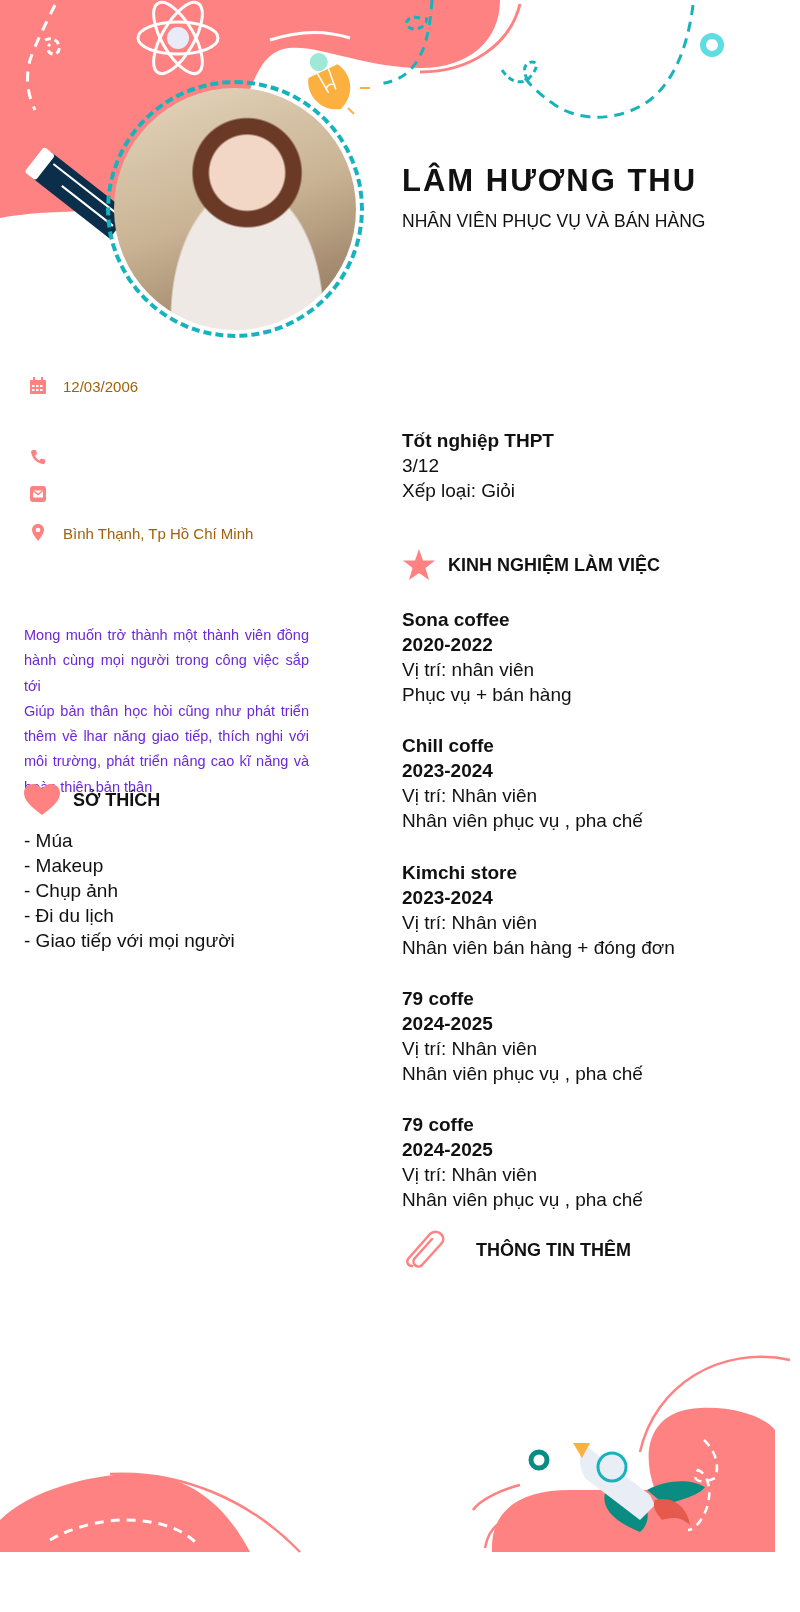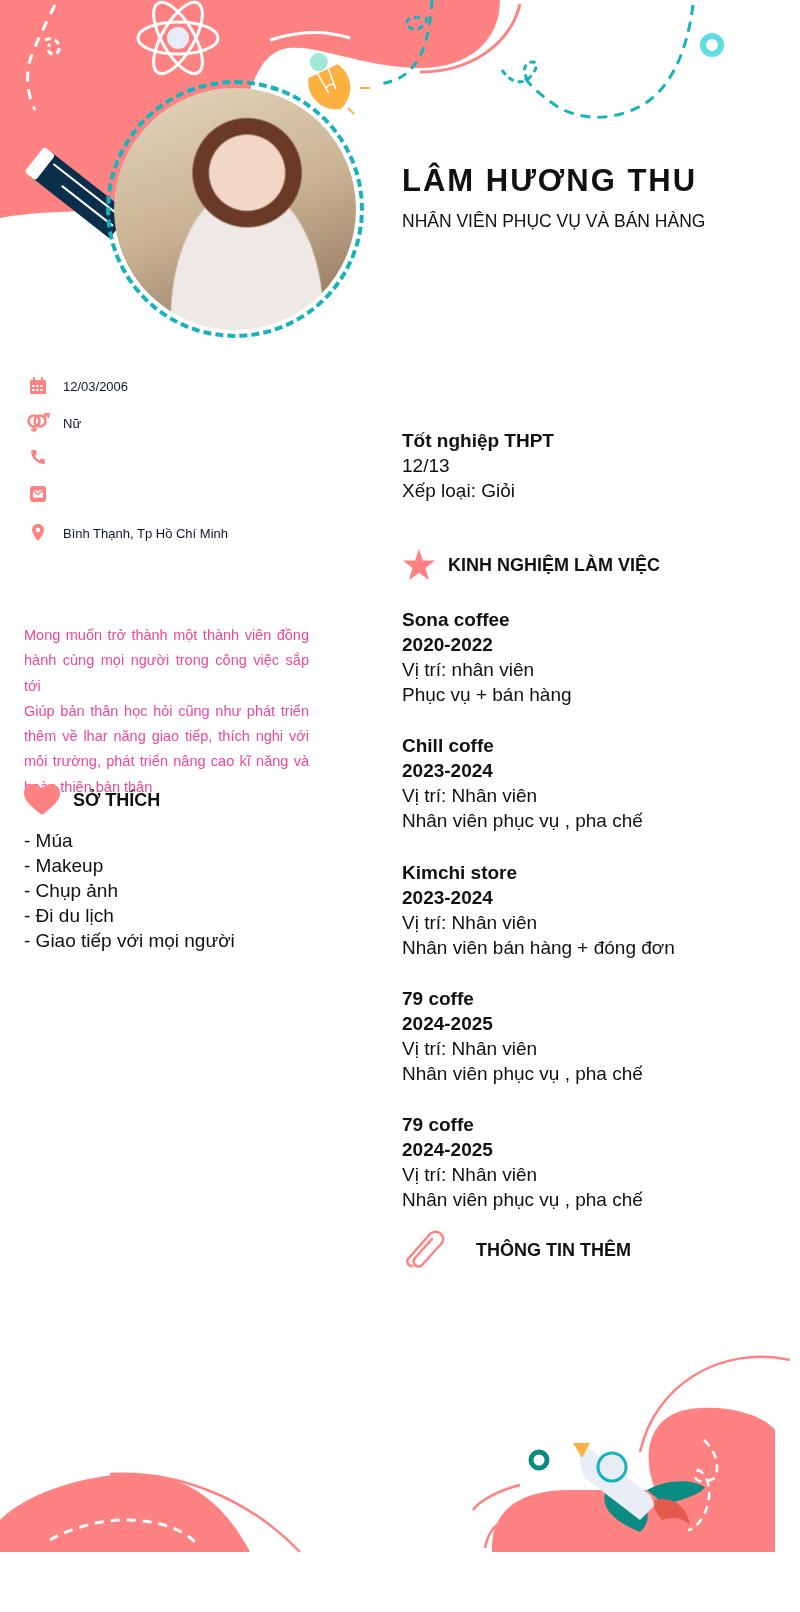--- a/index.html
+++ b/index.html
@@ -16,27 +16,27 @@
   
   .photo-ring { left: 106px; top: 80px; width: 258px; height: 258px; border-radius: 50%; border: 4px dashed #17b3bc; }
   .photo { left: 114px; top: 88px; width: 242px; height: 242px; border-radius: 50%; overflow: hidden;
            background: radial-gradient(circle at 55% 35%, #f2d7c6 0 18%, #6b3a26 19% 26%, transparent 27%),
                        radial-gradient(ellipse at 55% 95%, #efe9e6 0 40%, transparent 41%),
                        linear-gradient(160deg, #e5d6bd 0%, #c9b394 50%, #8a6e56 100%); }
 
   
   .contact { left: 26px; width: 300px; display: flex; align-items: center; }
   .contact .ic { width: 24px; height: 20px; display: flex; align-items: center; justify-content: center; margin-right: 13px; }
-  .contact .txt { font-size: 13px; color: #0f172a; white-space: nowrap; }
+  .contact .txt { font-size: 15px; color: #a16207; white-space: nowrap; }
 
   
   .sec { display: flex; align-items: center; }
   .sec .title { font-size: 18px; font-weight: 700; color: #111; white-space: nowrap; }
 
-  .para { font-size: 14.5px; line-height: 25.3px; color: #ec4899; text-align: justify; }
+  .para { font-size: 14.5px; line-height: 25.3px; color: #6d28d9; text-align: justify; }
   .line { font-size: 19px; line-height: 25px; color: #111; white-space: nowrap; }
   .bold { font-weight: 700; }
 </style>
 </head>
 <body>
 
 <div class="page">
 
   <svg class="deco" width="800" height="1612" viewBox="0 0 800 1612">
 
@@ -113,33 +113,20 @@
             <rect x="7" y="8" width="2.5" height="2"></rect>
             <rect x="11" y="8" width="2.5" height="2"></rect>
             <rect x="3" y="12" width="2.5" height="2"></rect>
             <rect x="7" y="12" width="2.5" height="2"></rect>
             <rect x="11" y="12" width="2.5" height="2"></rect>
           </g>
         </svg>
     </span>
     <span class="txt">12/03/2006</span>
   </div>
-  <div class="abs contact" style="top:413px;">
-    <span class="ic">
-      <svg width="24" height="20" viewBox="0 0 24 20">
-          <circle cx="8" cy="8" r="5.5" fill="none" stroke="#ff8282" stroke-width="2.5"></circle>
-          <circle cx="14" cy="8" r="5.5" fill="none" stroke="#ff8282" stroke-width="2.5"></circle>
-          <line x1="8" y1="13" x2="8" y2="19" stroke="#ff8282" stroke-width="2.5"></line>
-          <line x1="5" y1="16.5" x2="11" y2="16.5" stroke="#ff8282" stroke-width="2"></line>
-          <line x1="18" y1="4" x2="22" y2="0.5" stroke="#ff8282" stroke-width="2.5"></line>
-          <path d="M18,1 L23,0 L22,5" fill="none" stroke="#ff8282" stroke-width="2"></path>
-        </svg>
-    </span>
-    <span class="txt">Nữ</span>
-  </div>
   <div class="abs contact" style="top:447px;">
     <span class="ic">
       <svg width="16" height="16" viewBox="0 0 16 16">
           <path d="M3,1 L6,1 L7,5 L5,6.5 C6,9 7.5,10.5 9.5,11.5 L11,9.5 L15,10.5 L15,13.5 C15,14.5 14,15 13,15 C6,14 2,9 1,3 C1,2 2,1 3,1 Z" fill="#ff8282"></path>
         </svg>
     </span>
     <span class="txt"></span>
   </div>
   <div class="abs contact" style="top:484px;">
     <span class="ic">
@@ -177,21 +164,21 @@
   <div class="abs" style="left:24px; top:828px;">
     <div class="line">- Múa</div>
     <div class="line">- Makeup</div>
     <div class="line">- Chụp ảnh</div>
     <div class="line">- Đi du lịch</div>
     <div class="line">- Giao tiếp với mọi người</div>
   </div>
 
   <div class="abs" style="left:402px; top:428px;">
     <div class="line bold">Tốt nghiệp THPT</div>
-    <div class="line">12/13</div>
+    <div class="line">3/12</div>
     <div class="line">Xếp loại: Giỏi</div>
   </div>
 
   <div class="abs sec" style="left:402px; top:548px;">
     <span style="width:34px;height:34px;margin-right:12px;display:inline-block;">
       <svg width="34" height="34" viewBox="0 0 34 34">
           <path d="M17,1 L21,12.5 L33,12.5 L23.5,20 L27,32 L17,25 L7,32 L10.5,20 L1,12.5 L13,12.5 Z" fill="#ff8282"></path>
         </svg>
     </span>
     <span class="title">KINH NGHIỆM LÀM VIỆC</span>

